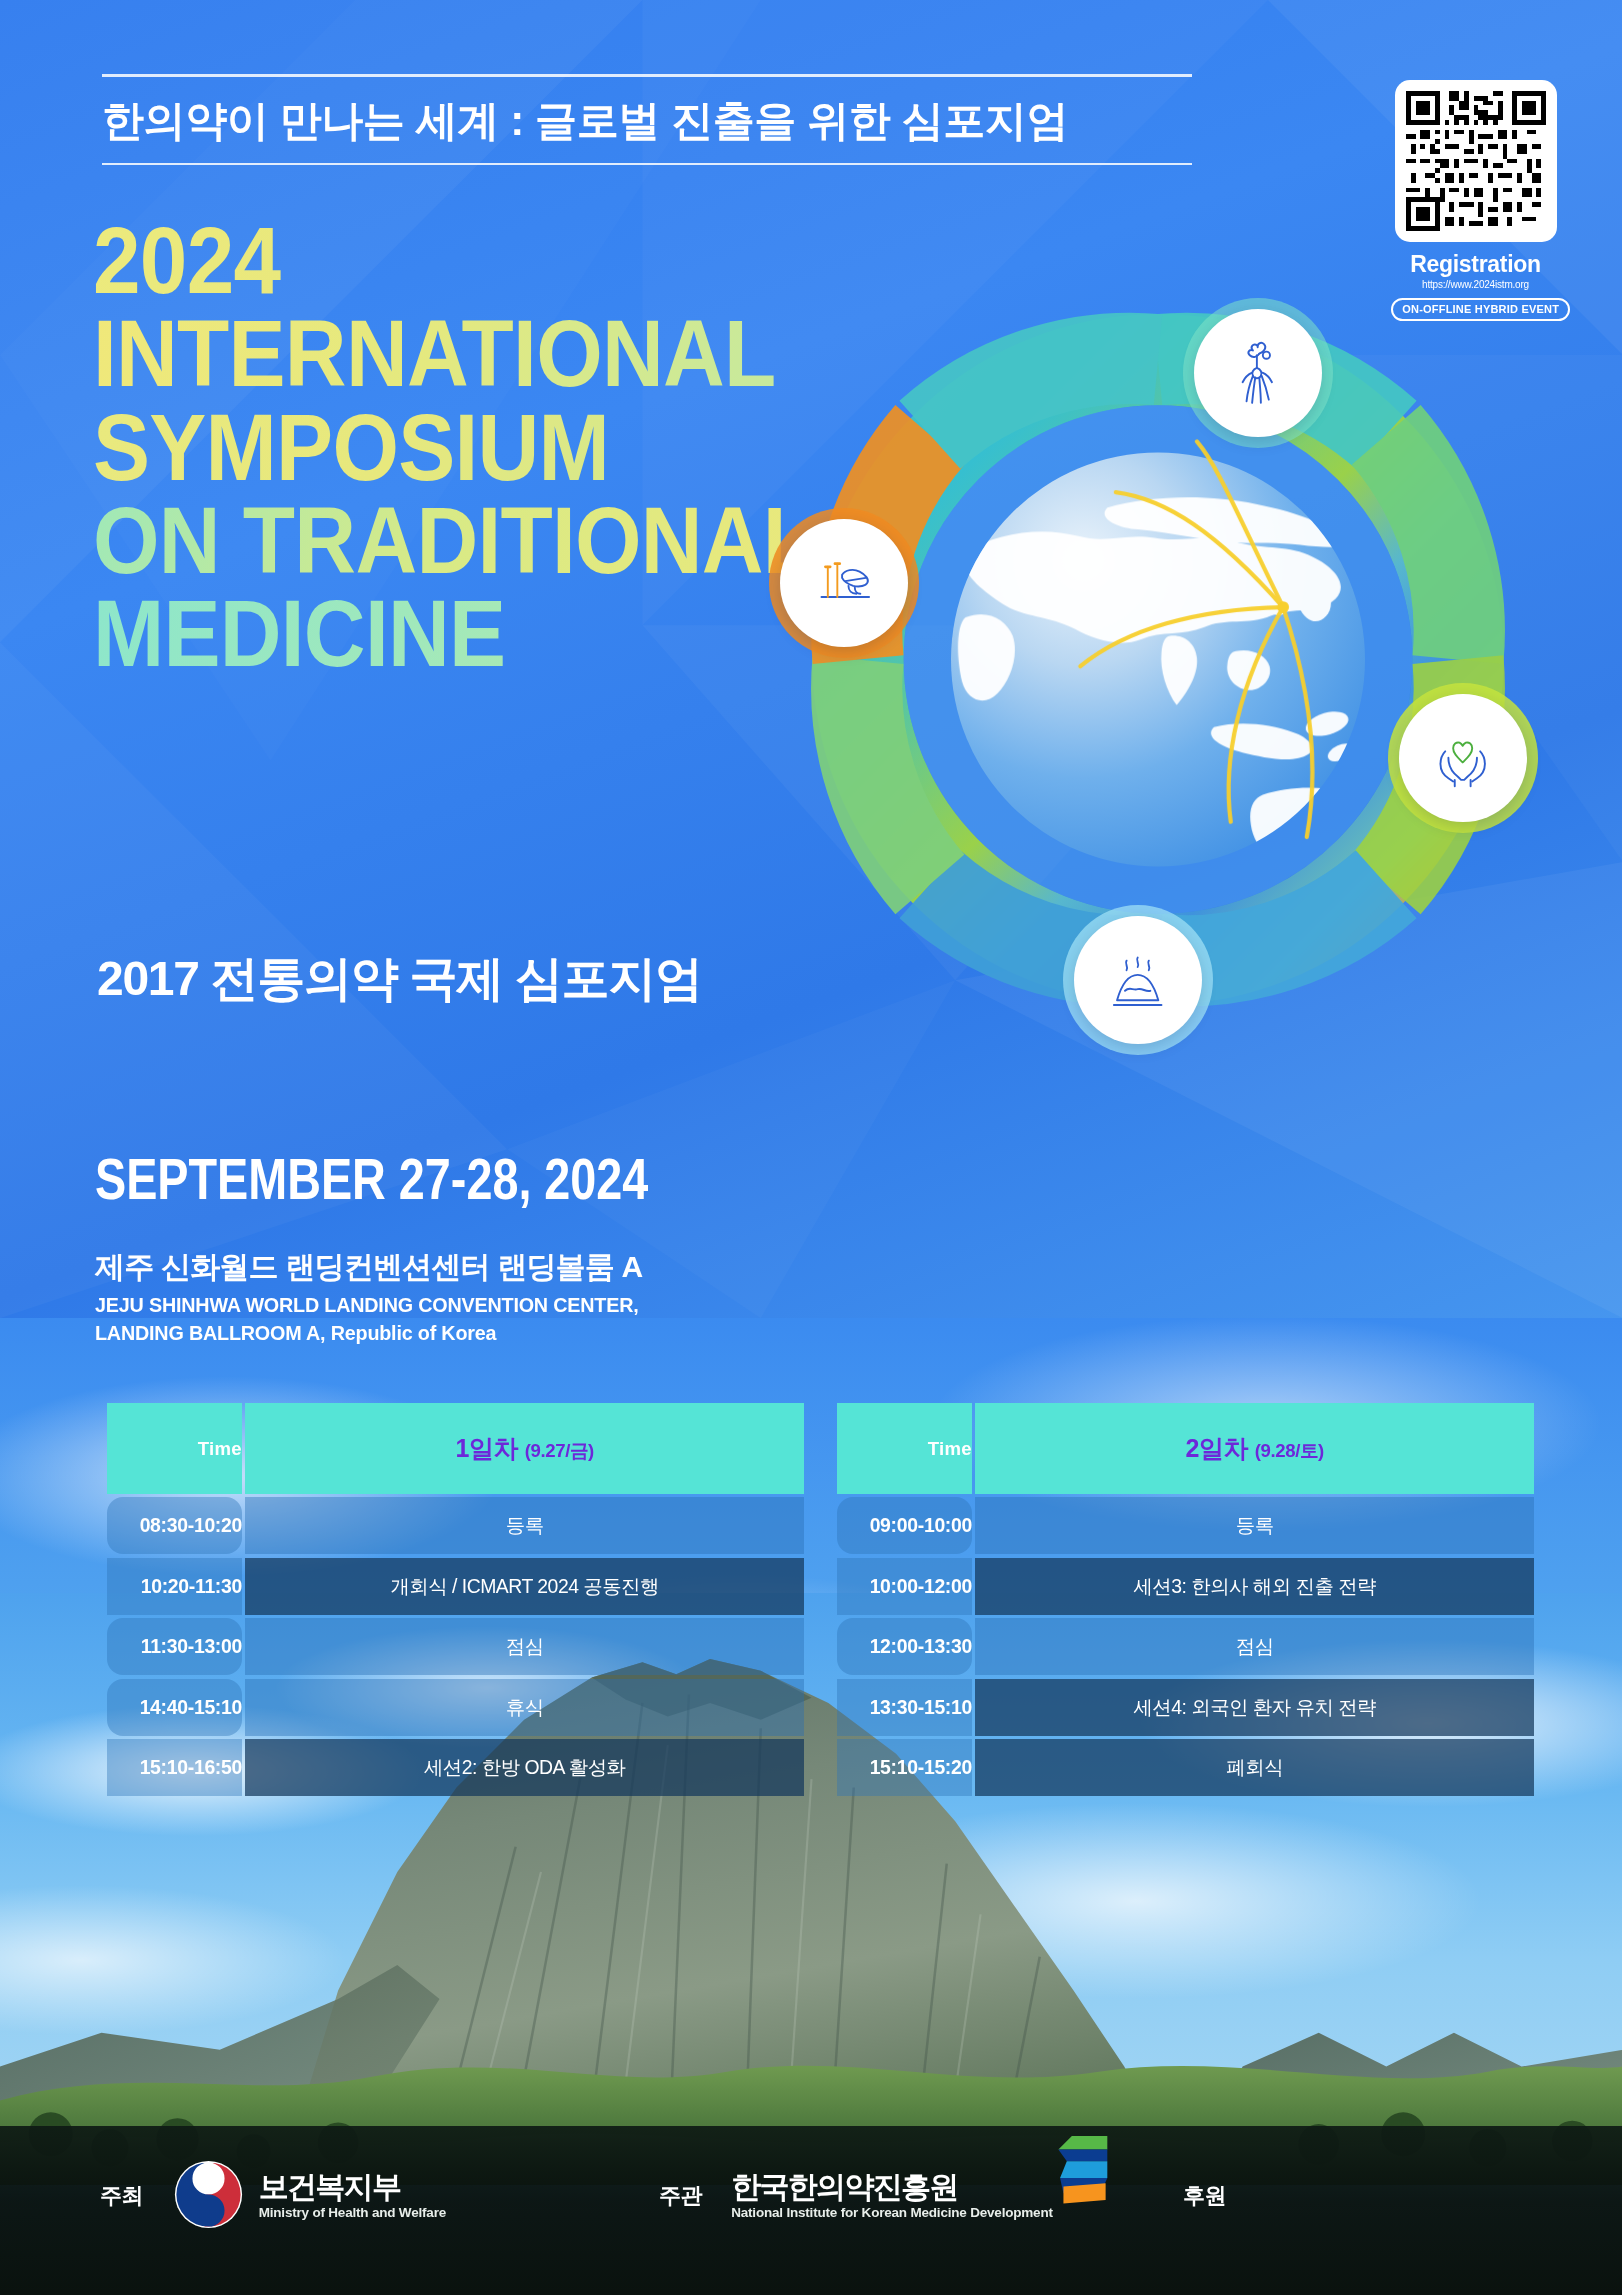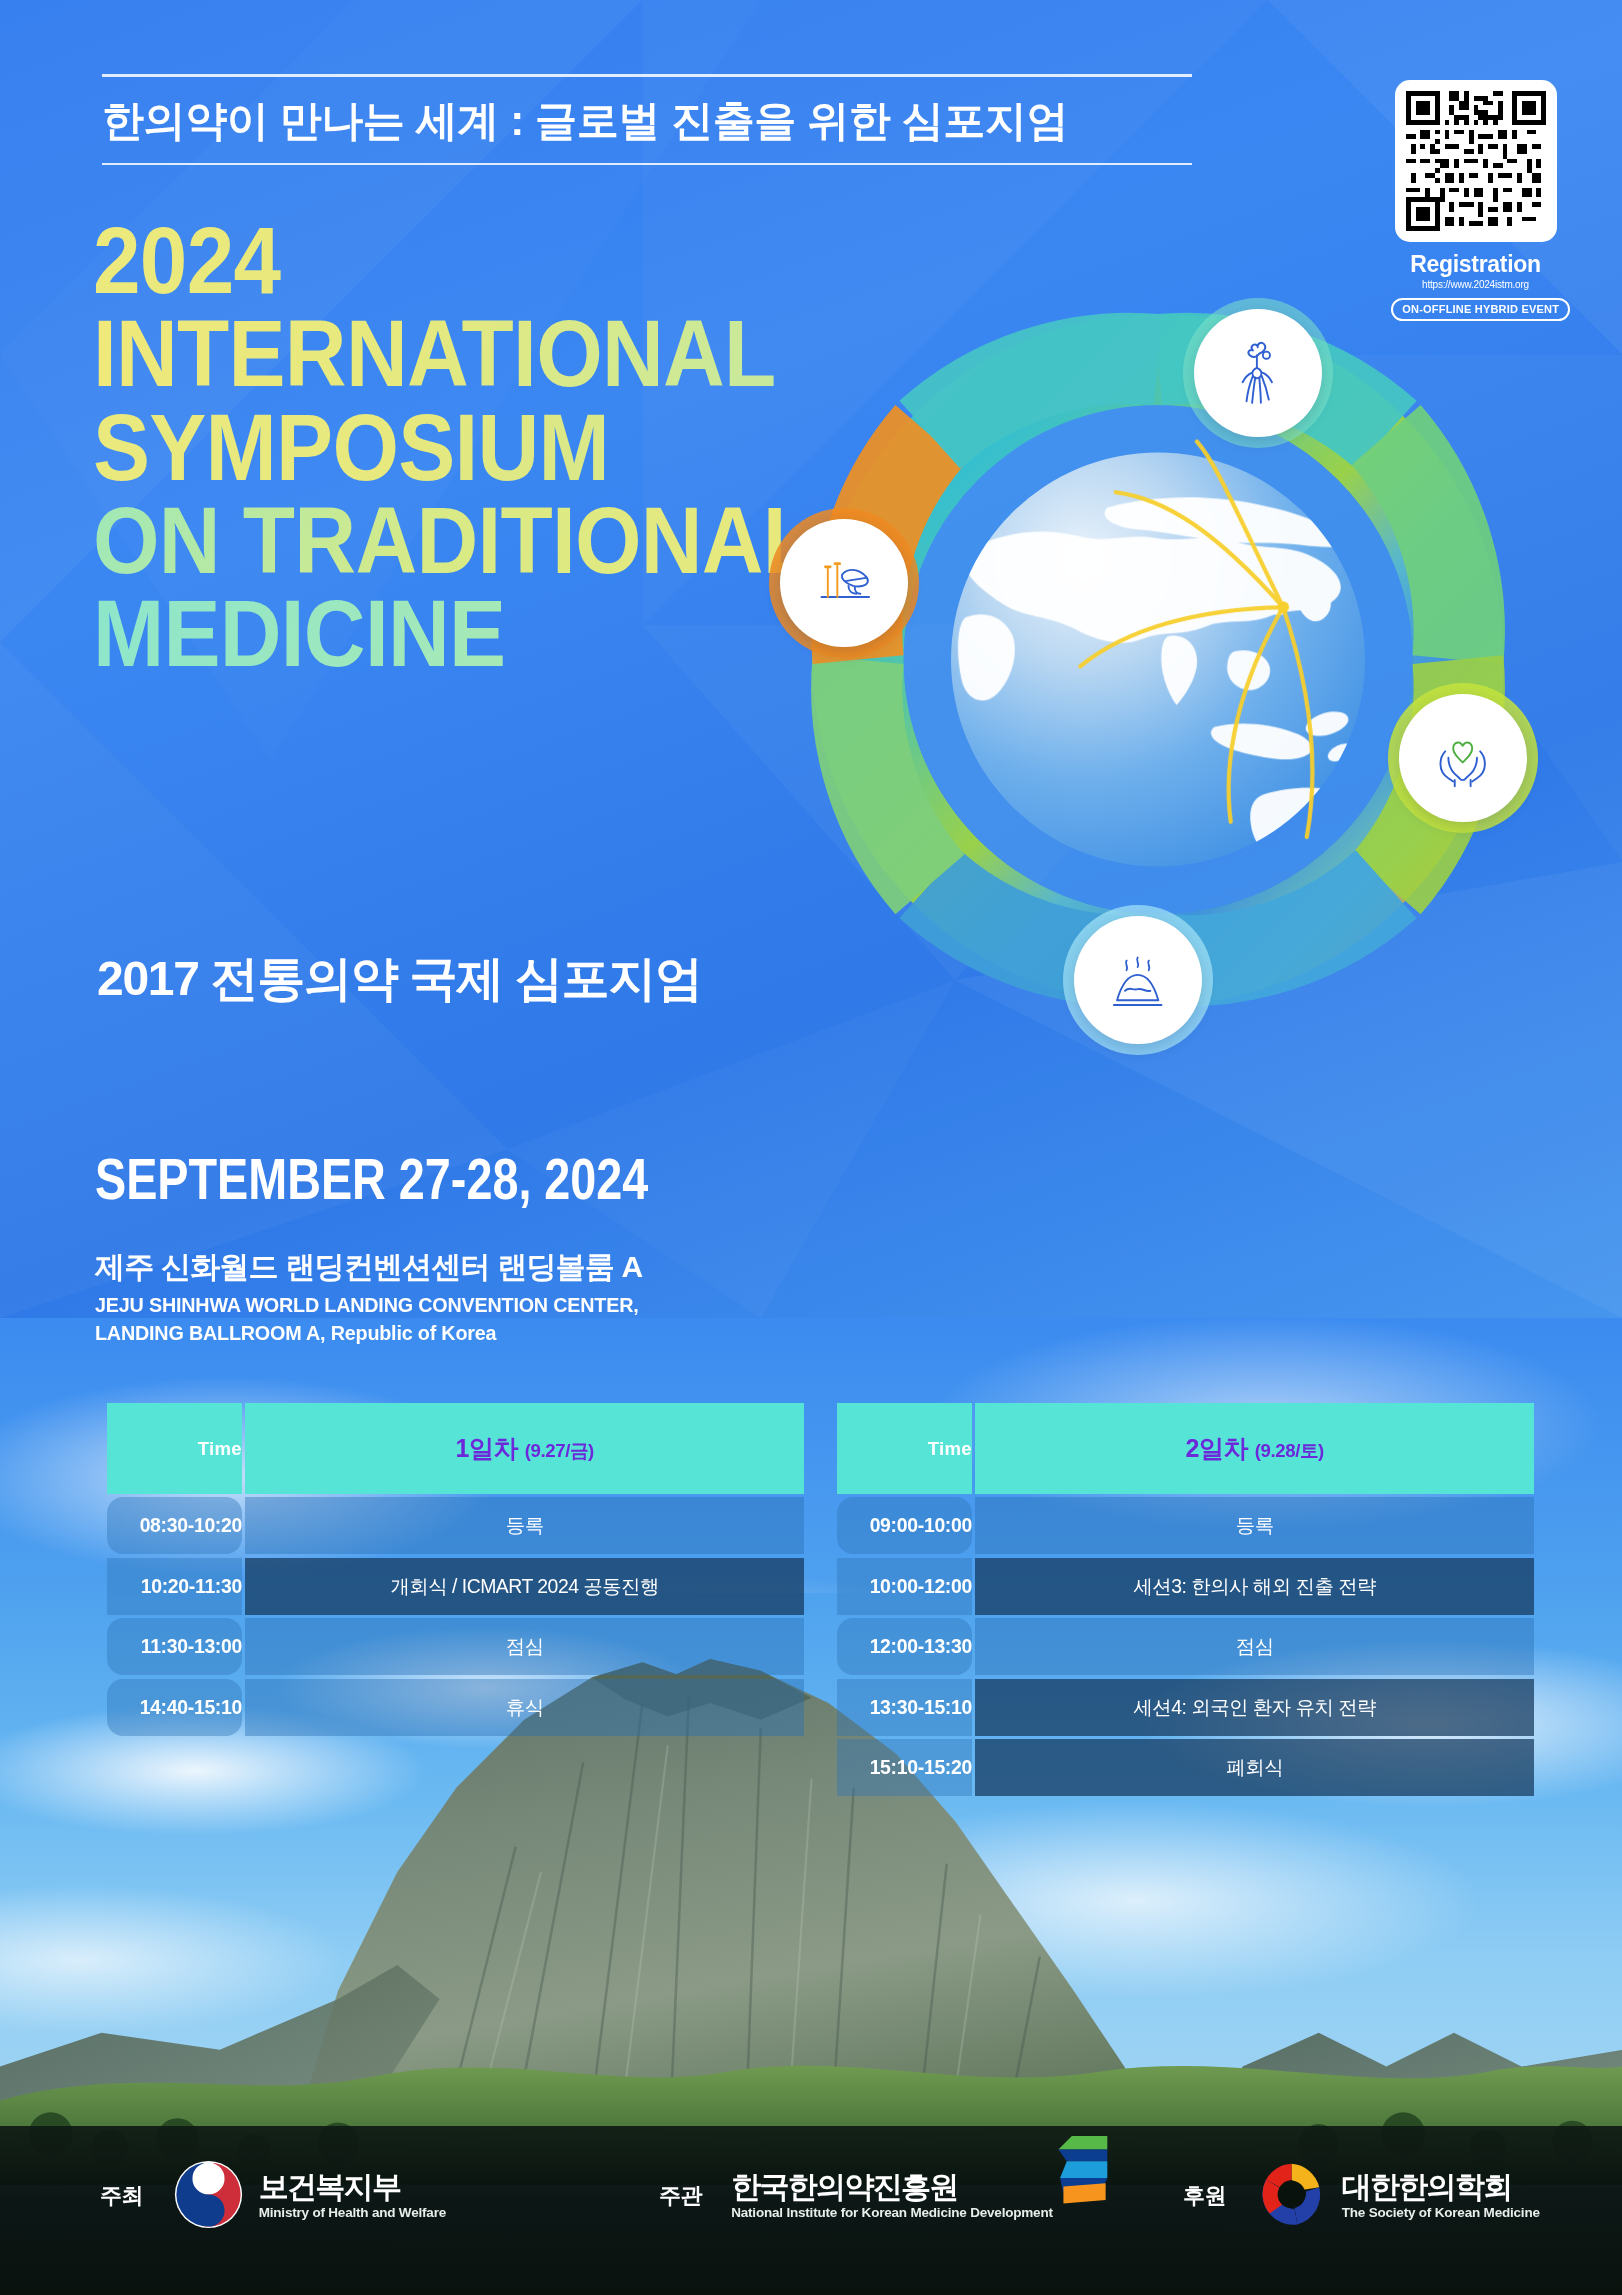--- a/index.html
+++ b/index.html
@@ -575,20 +575,28 @@
             </div>
           </div>
           <div class="trow drow light">
             <div class="c-time">
               <span>14:40-15:10</span>
             </div>
             <div class="c-body">
               <span>휴식</span>
             </div>
           </div>
+          <div class="trow drow dark">
+            <div class="c-time">
+              <span>15:10-16:50</span>
+            </div>
+            <div class="c-body">
+              <span>세션2: 한방 ODA 활성화</span>
+            </div>
+          </div>
         </div>
     </div>
 
     <div class="tbl d2">
       <div class="trow hrow">
         <div class="c-time">
           <span>Time</span>
         </div>
         <div class="c-body">
           <span><b>2일차</b> <i class="sm" style="font-style:normal">(9.28/토)</i></span>
@@ -674,33 +682,17 @@
             <path d="M14 32 L62 32 L62 52 L6 52 Z" fill="#1e9ddb"></path>
             <path d="M6 52 L62 52 L54 70 L10 70 Z" fill="#0b3d91"></path>
             <path d="M10 62 L60 58 L60 78 L10 82 Z" fill="#f7941e"></path>
           </svg>
         </div>
       </div>
     </div>
 
     <div class="fgrp g3">
       <div class="role">후원</div>
-      <div class="logo">
-        <div class="mark">
-          <svg width="73" height="73" viewBox="0 0 100 100">
-            <path d="M50 8 A42 42 0 0 1 88 40 L64 44 A20 20 0 0 0 50 30 Z" fill="#f5b31b"></path>
-            <path d="M88 40 A42 42 0 0 1 58 91 L54 67 A20 20 0 0 0 70 46 Z" fill="#2340a8"></path>
-            <path d="M58 91 A42 42 0 0 1 15 30 L36 42 A20 20 0 0 0 54 70 Z" fill="#2340a8"></path>
-            <path d="M15 30 A42 42 0 0 1 50 8 L50 30 A20 20 0 0 0 34 40 Z" fill="#e2231a"></path>
-            <path d="M15 30 A42 42 0 0 0 20 76 L40 62 A20 20 0 0 1 36 42 Z" fill="#e2231a"></path>
-            <circle cx="50" cy="50" r="19" fill="#0a120e"></circle>
-          </svg>
-        </div>
-        <div class="names">
-          <div class="kr">대한한의학회</div>
-          <div class="en">The Society of Korean Medicine</div>
-        </div>
-      </div>
     </div>
 
   </div>
 </div>
 
 
 </body></html>

